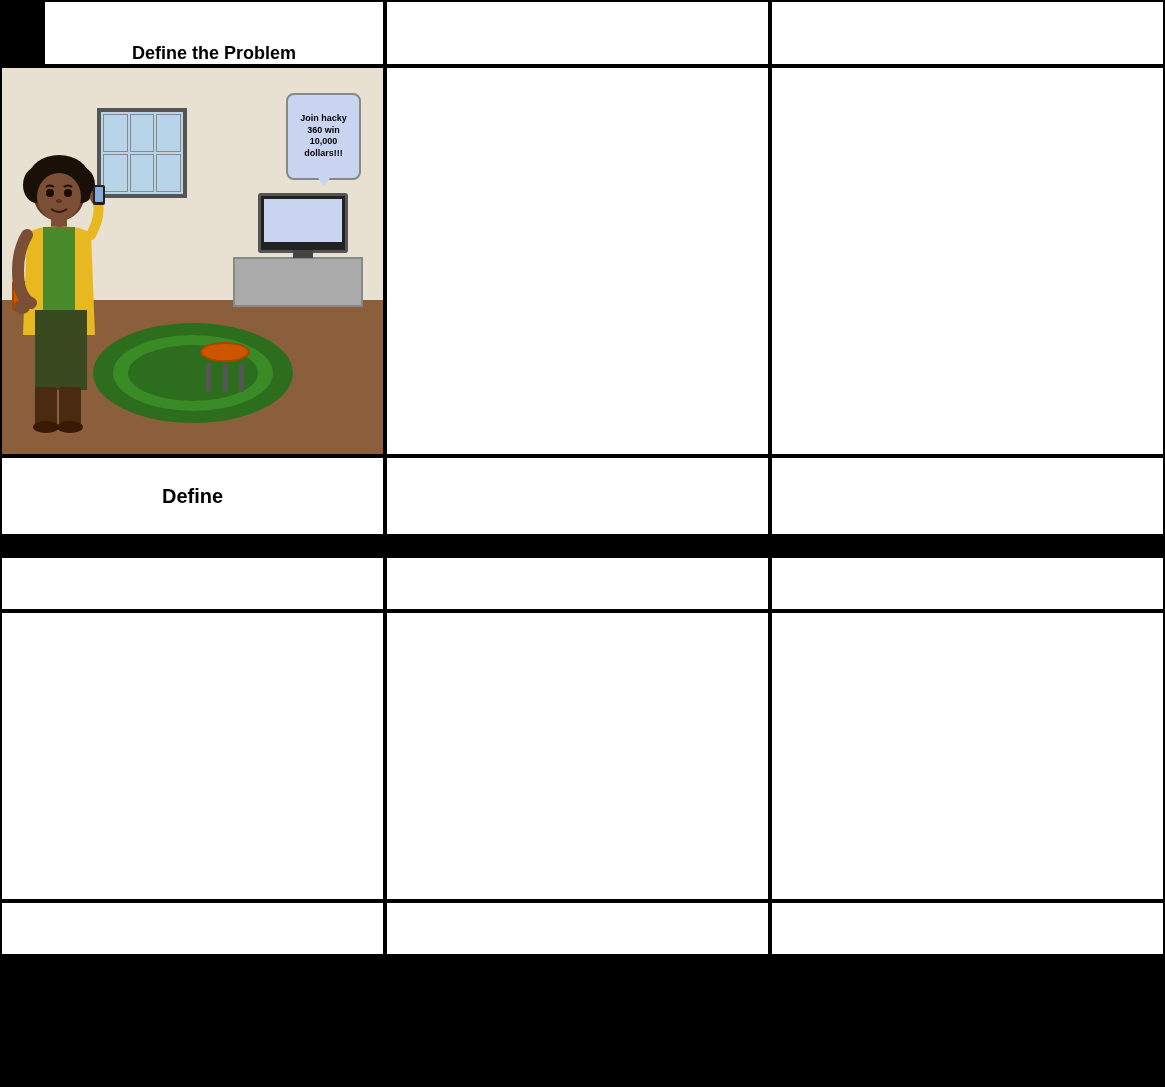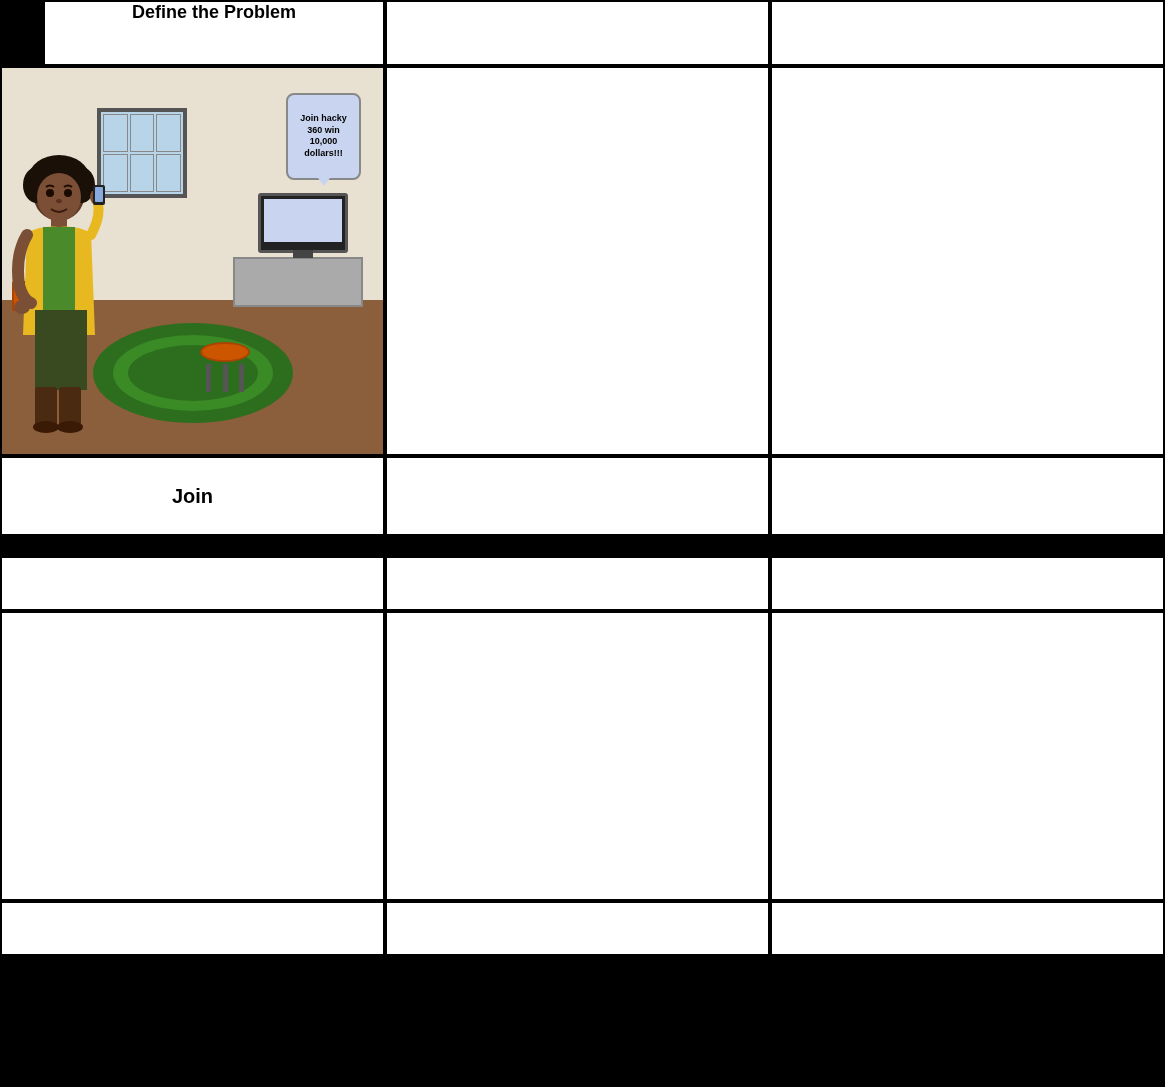--- a/index.html
+++ b/index.html
@@ -28,21 +28,21 @@
 
     .cell {
       background: #fff;
       border: 2px solid #000;
       position: relative;
       overflow: hidden;
     }
 
     .cell-header-title {
       display: flex;
-      align-items: flex-start;
+      align-items: flex-end;
       justify-content: center;
       font-weight: bold;
       font-size: 18px;
       margin-left: 43px;
     }
 
     .cell-name {
       display: flex;
       align-items: center;
       justify-content: center;
@@ -371,21 +371,21 @@
           <ellipse cx="63" cy="272" rx="13" ry="6" fill="#3a1a05"></ellipse>
         </svg>
       </div>
     </div>
   </div>
 
   <div class="cell"></div>
   <div class="cell"></div>
 
   <div class="cell cell-name">
-    <span>Join</span>
+    <span>Define</span>
   </div>
   <div class="cell"></div>
   <div class="cell"></div>
 
   <div class="black-bar" style="height:20px; grid-column: 1/4;"></div>
 
   <div class="cell"></div>
   <div class="cell"></div>
   <div class="cell"></div>
 

